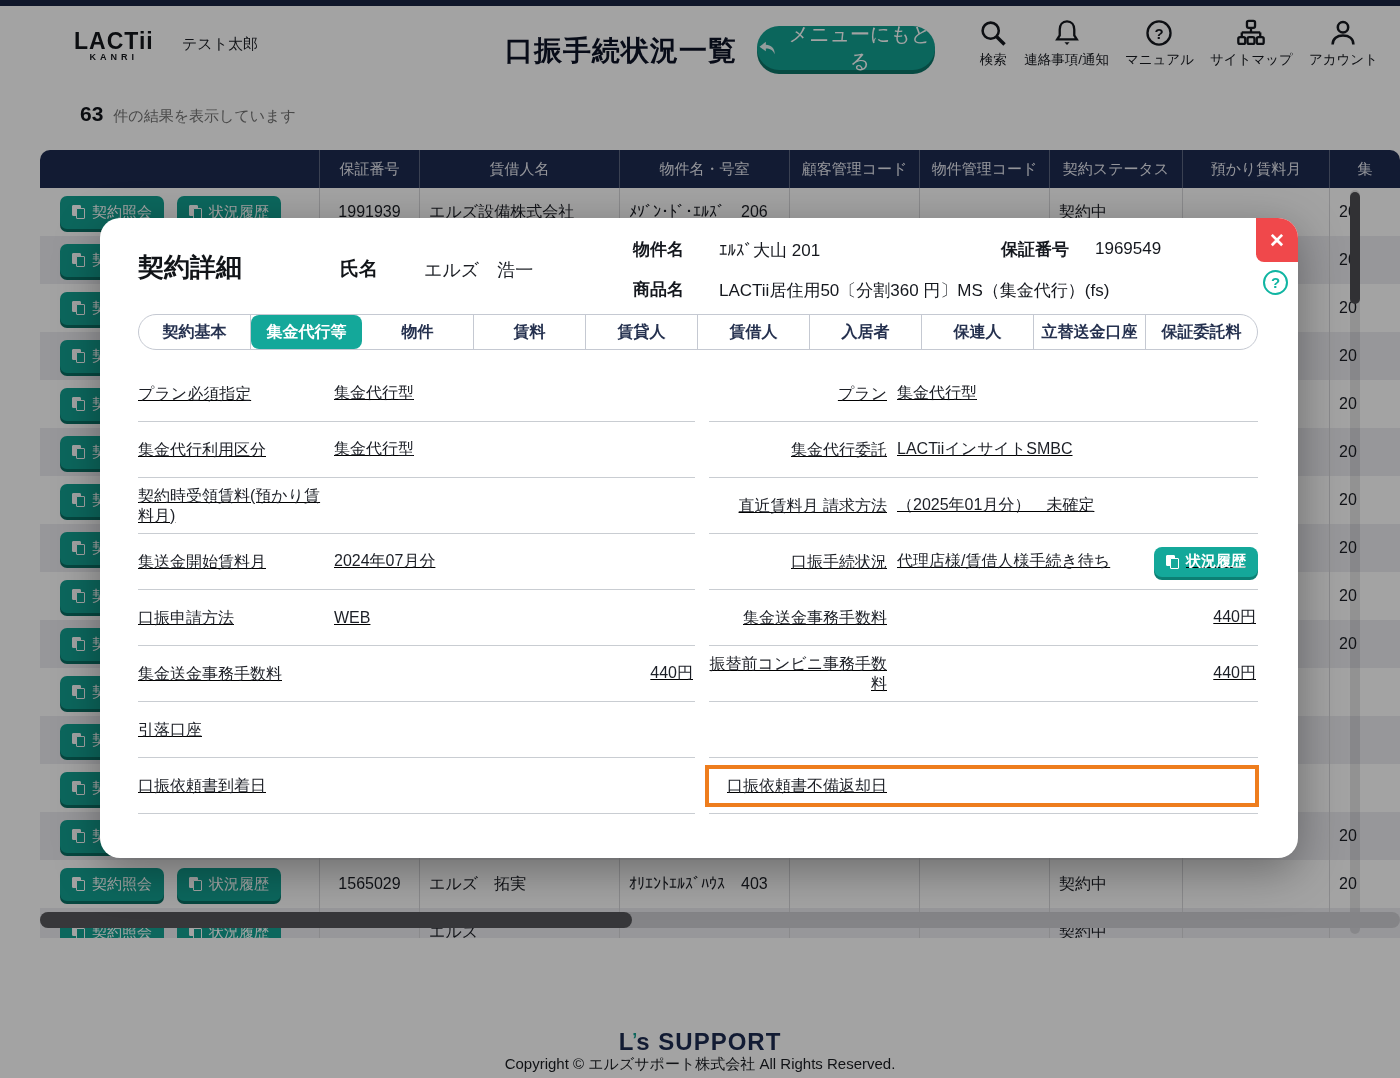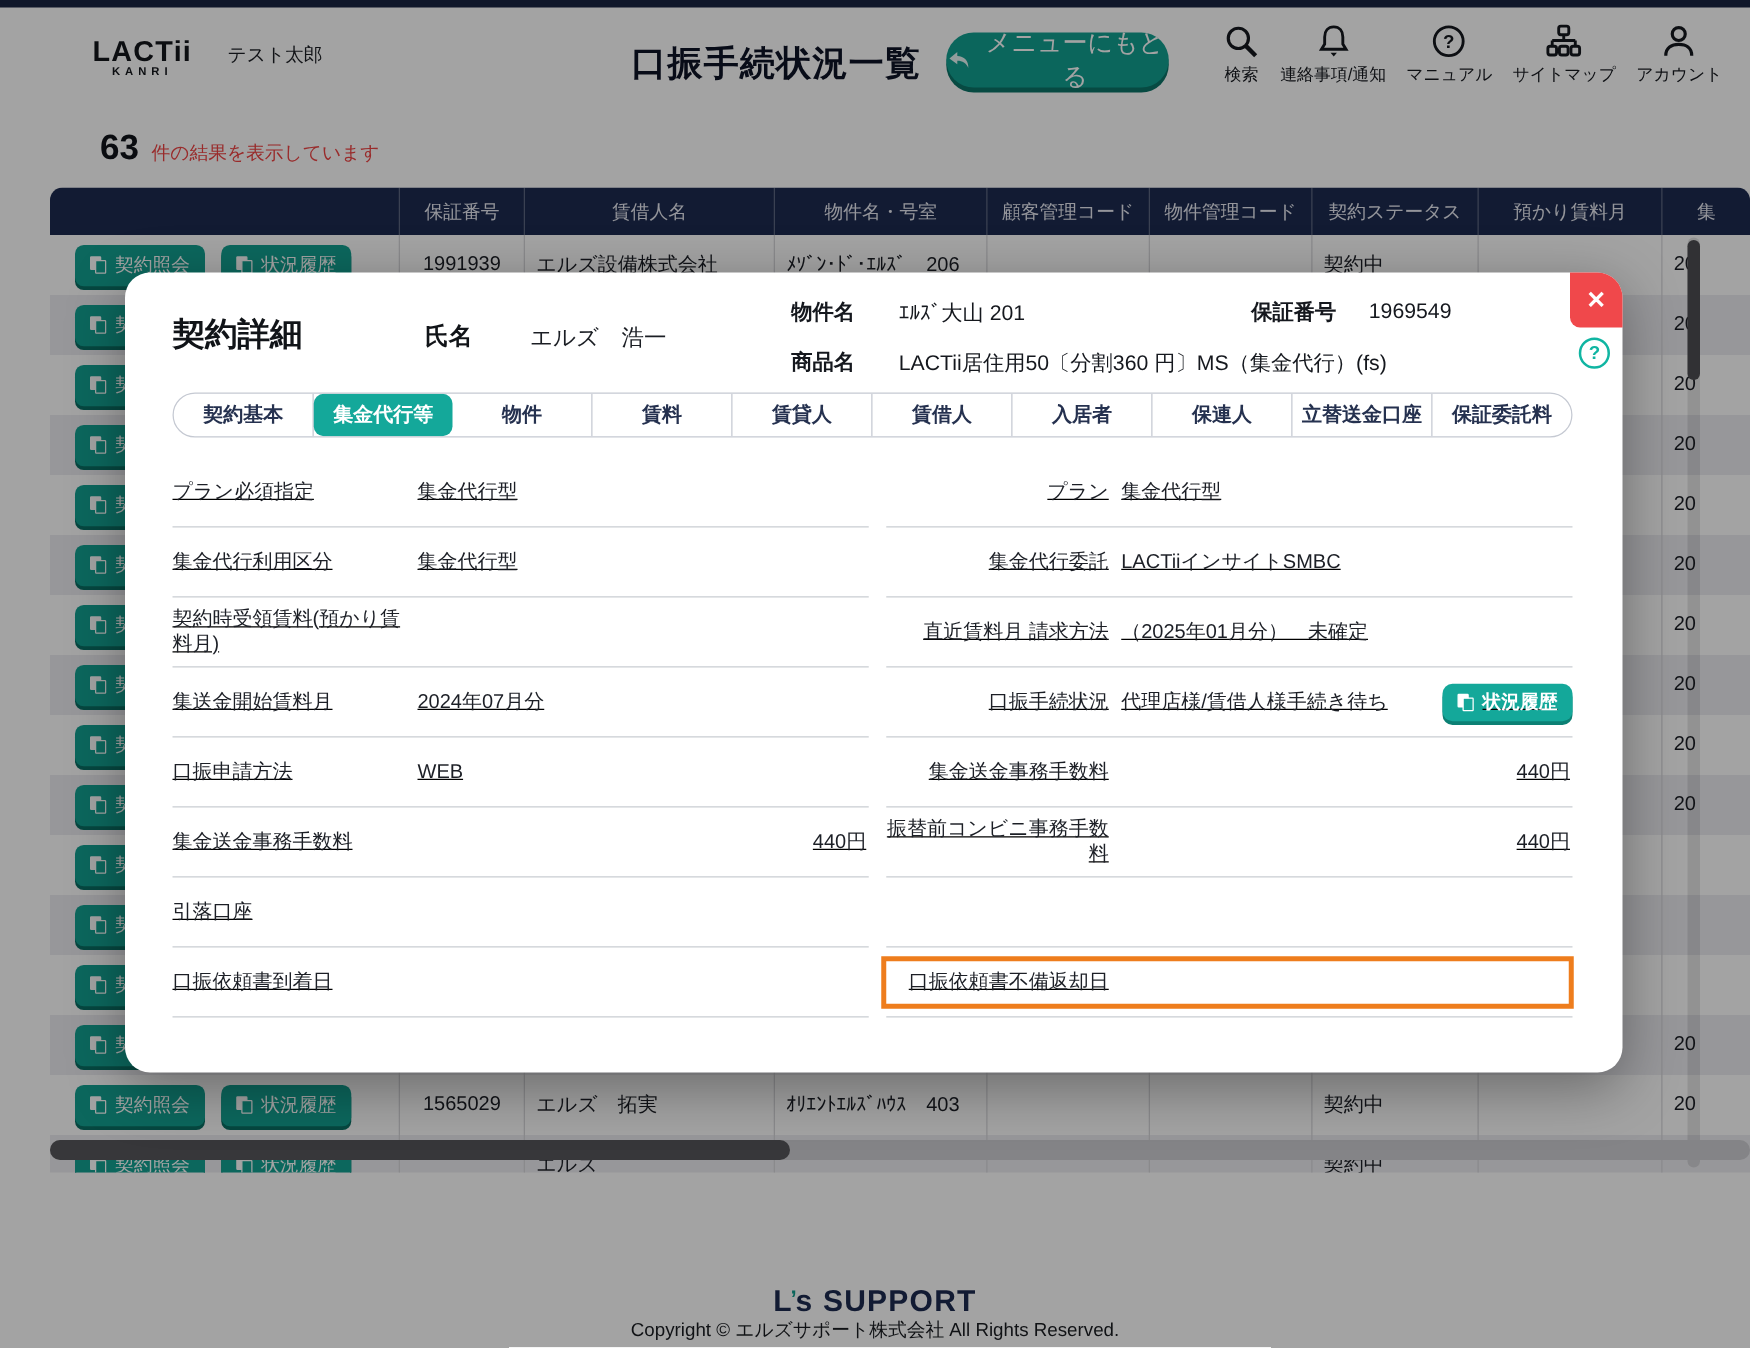--- a/index.html
+++ b/index.html
@@ -18,22 +18,22 @@
   .back-button { position:absolute; left:757px; top:20px; width:178px; height:44px; border-radius:22px;
     background:#12a091; color:#fff; font-size:20px; display:flex; align-items:center; justify-content:center; gap:8px;
     box-shadow:0 4px 0 #0b7468; cursor:pointer; border:none; }
   .nav { position:absolute; right:22px; top:12px; display:flex; align-items:flex-end; gap:16px; }
   .nav-item { display:flex; flex-direction:column; align-items:center; gap:3px; cursor:pointer; }
   .nav-item svg { display:block; }
   .nav-item .nav-label { font-size:13.5px; color:#15181e; white-space:nowrap; }
 
   
   .results-line { position:absolute; top:102px; left:80px; display:flex; align-items:baseline; gap:10px; }
-  .results-count { font-size:28px; font-weight:800; color:#101319; }
-  .results-text { font-size:15px; color:#ef4444; }
+  .results-count { font-size:21px; font-weight:800; color:#101319; }
+  .results-text { font-size:15px; color:#737373; }
 
   
   .table-wrap { position:absolute; top:150px; left:40px; width:1360px; height:788px; overflow:hidden; }
   .thead { display:flex; height:38px; background:#1d2b50; border-radius:10px 10px 0 0; color:#e8eaf2; font-size:15px; }
   .th { display:flex; align-items:center; justify-content:center; border-right:1px solid rgba(255,255,255,.28); height:100%; }
   .th:last-child { border-right:none; }
   .trow { display:flex; height:48px; font-size:16px; color:#1c1f26; }
   .trow.even { background:#fff; }
   .trow.odd { background:#ededf1; }
   .td { display:flex; align-items:center; border-right:1px solid #d8d8dc; height:100%; overflow:hidden; white-space:nowrap; }

